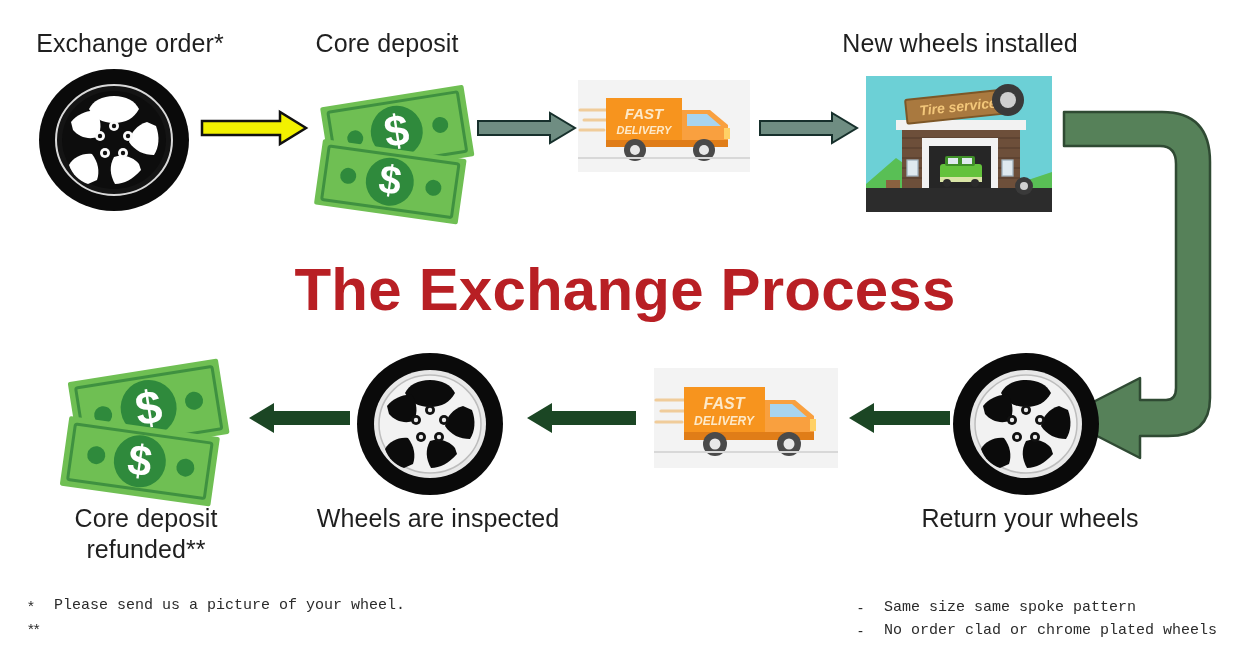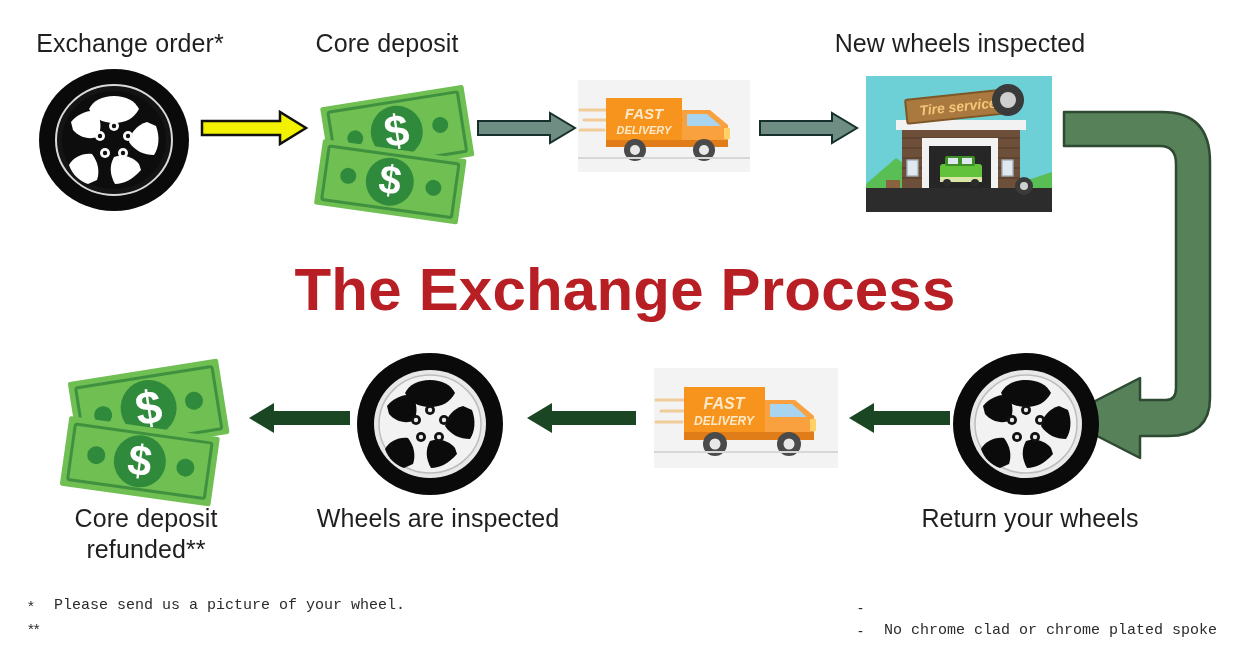--- a/index.html
+++ b/index.html
@@ -27,21 +27,21 @@
   svg{display:block;overflow:visible;}
   .imgbox{background:#3b82f6;}
 </style>
 </head>
 <body>
 
 <div class="stage">
 
   <div class="abs label" style="left:0px;top:28px;width:260px;text-align:center;">Exchange order*</div>
   <div class="abs label" style="left:282px;top:28px;width:210px;">Core deposit</div>
-  <div class="abs label" style="left:810px;top:28px;width:300px;">New wheels inspected</div>
+  <div class="abs label" style="left:810px;top:28px;width:300px;">New wheels installed</div>
 
   <div class="abs" style="left:38px;top:68px;">
     <svg width="152" height="145" viewBox="0 0 152 145">
       <ellipse cx="76" cy="72" rx="75" ry="71" fill="#0a0a0a"></ellipse>
       <ellipse cx="76" cy="72" rx="58" ry="55" fill="#141414" stroke="#d9d9d9" stroke-width="2"></ellipse>
       <ellipse cx="76" cy="72" rx="52" ry="49" fill="#0d0d0d"></ellipse>
       <g fill="#ffffff">
         <path d="M76 28 C88 28 97 33 101 41 C96 50 88 55 76 55 C64 55 56 50 51 41 C55 33 64 28 76 28 Z"></path>
         <path d="M118 58 C122 69 121 79 116 87 C106 87 97 83 91 74 C93 64 99 57 109 54 Z"></path>
         <path d="M103 102 C95 111 86 116 77 116 C72 107 71 98 76 89 C86 86 95 89 101 96 Z"></path>
@@ -310,20 +310,21 @@
       <span class="note-txt">Please send us a picture of your wheel.</span>
     </div>
     <div class="note-row">
       <span class="note-mark">**</span>
     </div>
   </div>
 
   <div class="abs note" style="left:858px;top:596px;width:400px;">
     <div class="note-row">
       <span class="note-mark">-</span>
+      <span class="note-txt">Same size same spoke pattern</span>
     </div>
     <div class="note-row">
       <span class="note-mark">-</span>
-      <span class="note-txt">No chrome clad or chrome plated spoke</span>
+      <span class="note-txt">No order clad or chrome plated wheels</span>
     </div>
   </div>
 
 </div>
 
 </body></html>

